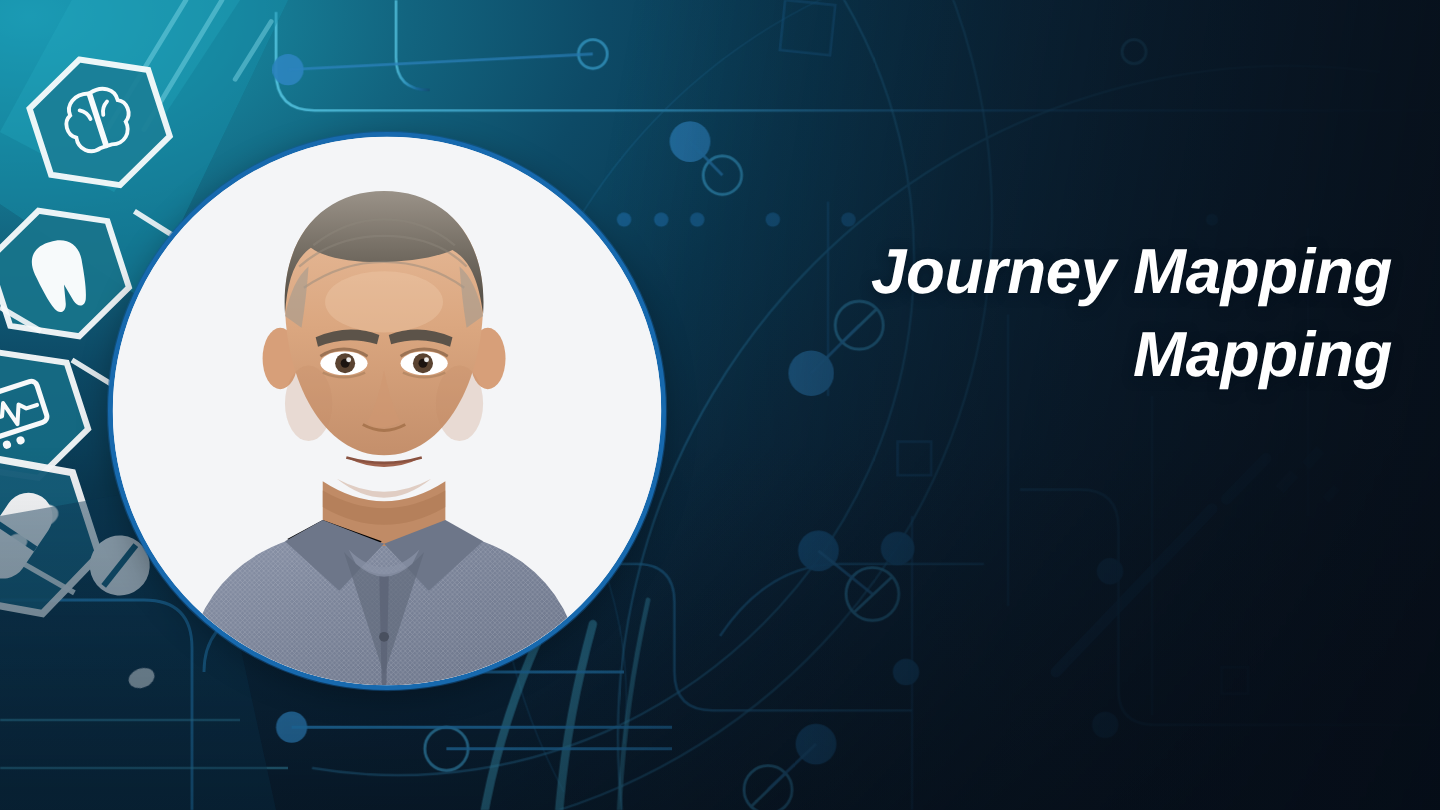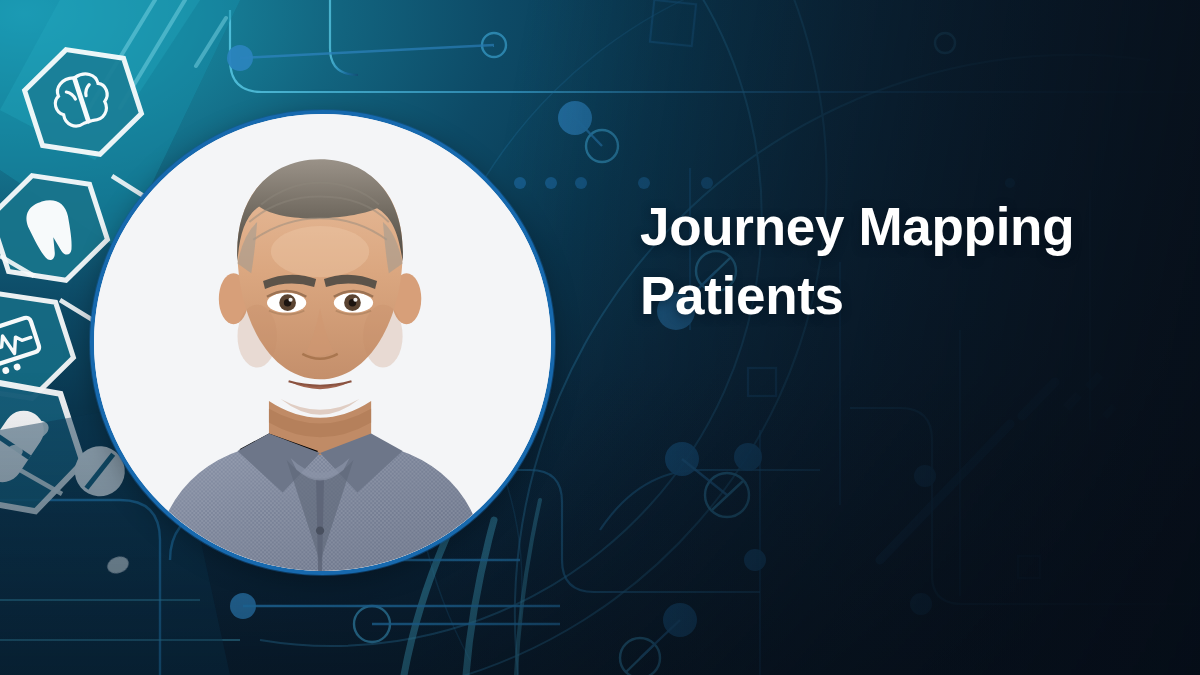--- a/index.html
+++ b/index.html
@@ -46,22 +46,23 @@
     overflow:hidden;
     box-shadow:0 0 0 1px rgba(20,90,150,0.5), 0 6px 26px rgba(0,0,0,0.30);
   }
   .portrait-photo { position:absolute; inset:0; }
 
   
   .title-block {
     position:absolute;
     left:640px; top:192px;
     width:520px;
-    text-align:left;
+    text-align:right;
     z-index:8;
+    font-style:italic;
   }
   .title-block .tline {
     display:block;
     color:#ffffff;
     font-weight:700;
     font-size:53px;
     line-height:69px;
     letter-spacing:-0.3px;
     text-shadow:0 2px 10px rgba(4,14,26,0.55);
     white-space:nowrap;
@@ -404,16 +405,16 @@
 
       <ellipse cx="166" cy="226" rx="20" ry="32" fill="#c28b66" opacity="0.25"></ellipse>
       <ellipse cx="294" cy="226" rx="20" ry="32" fill="#c28b66" opacity="0.25"></ellipse>
 
       <ellipse cx="230" cy="140" rx="50" ry="26" fill="#f1cdae" opacity="0.35"></ellipse>
     </svg>
   </div>
 
   <div class="title-block">
     <span class="tline">Journey Mapping</span>
-    <span class="tline">Patients</span>
+    <span class="tline">Mapping</span>
   </div>
 
 </div>
 
 </body></html>

